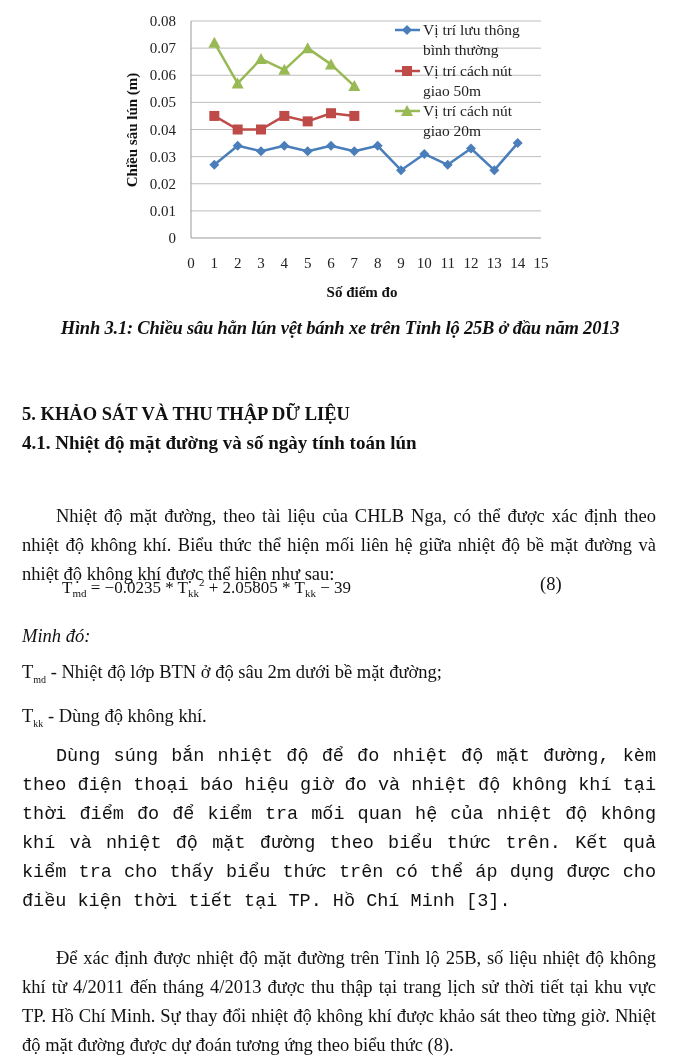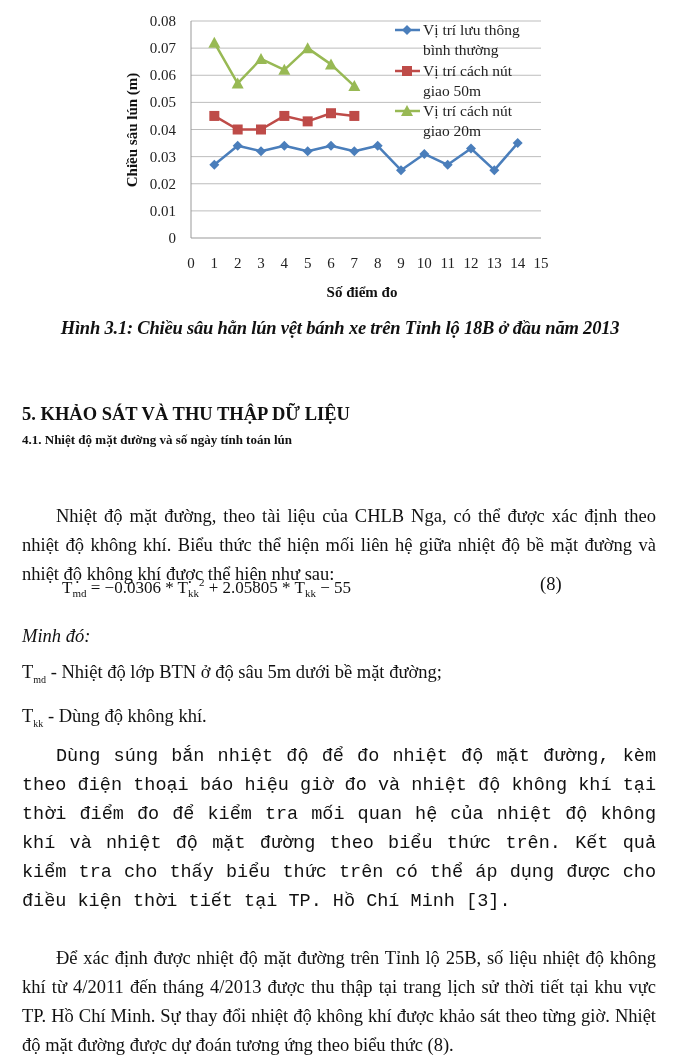--- a/index.html
+++ b/index.html
@@ -3,21 +3,21 @@
 <meta charset="utf-8">
 <style>
   html, body { margin: 0; padding: 0; background: #ffffff; }
   body { width: 680px; height: 1057px; position: relative; overflow: hidden;
          font-family: "Liberation Serif", serif; color: #111; }
   .chart { position: absolute; left: 0; top: 0; width: 680px; height: 305px; }
   .chart svg { position: absolute; left: 0; top: 0; }
   .caption { position: absolute; left: 0; top: 318px; width: 680px; text-align: center;
              font-style: italic; font-weight: bold; font-size: 18.5px; letter-spacing: -0.2px; }
   .h1 { position: absolute; left: 22px; top: 404px; font-weight: bold; font-size: 18.5px; }
-  .h2 { position: absolute; left: 22px; top: 432px; font-weight: bold; font-size: 13px; }
+  .h2 { position: absolute; left: 22px; top: 432px; font-weight: bold; font-size: 19px; }
   .para { position: absolute; left: 22px; width: 634px; font-size: 18.5px; line-height: 29px;
           text-align: justify; text-indent: 34px; }
   .formula { position: absolute; left: 62px; top: 576px; font-size: 17px; }
   .formula sub { font-size: 11px; }
   .formula sup { font-size: 11px; }
   .eqnum { position: absolute; left: 540px; top: 574px; font-size: 18.5px; }
   .trong { position: absolute; left: 22px; top: 626px; font-style: italic; font-size: 18.5px; }
   .def { position: absolute; left: 22px; font-size: 18.5px; }
   .def sub { font-size: 10px; }
   .ytick, .xtick { font-size: 15px; fill: #222; font-family: "Liberation Serif", serif; }
@@ -105,35 +105,35 @@
       <rect x="402" y="66" width="10" height="10" fill="#be4b48"></rect>
       <text x="423" y="76" class="legend-text">Vị trí cách nút</text>
       <text x="423" y="96" class="legend-text">giao 50m</text>
       <line x1="395" x2="420" y1="111" y2="111" stroke="#98b954" stroke-width="2.5"></line>
       <polygon points="407,105 413,116 401,116" fill="#98b954"></polygon>
       <text x="423" y="116" class="legend-text">Vị trí cách nút</text>
       <text x="423" y="136" class="legend-text">giao 20m</text>
     </svg>
 </div>
 
-<div class="caption">Hình 3.1: Chiều sâu hằn lún vệt bánh xe trên Tỉnh lộ 18B ở đầu năm 2013</div>
+<div class="caption">Hình 3.1: Chiều sâu hằn lún vệt bánh xe trên Tỉnh lộ 25B ở đầu năm 2013</div>
 
 <div class="h1">5. KHẢO SÁT VÀ THU THẬP DỮ LIỆU</div>
 <div class="h2">4.1. Nhiệt độ mặt đường và số ngày tính toán lún</div>
 
 <div class="para" style="top:502px;">Nhiệt độ mặt đường, theo tài liệu của CHLB Nga, có thể được xác định theo nhiệt độ không khí. Biểu thức thể hiện mối liên hệ giữa nhiệt độ bề mặt đường và nhiệt độ không khí được thể hiện như sau:</div>
 
 <div class="formula">
-  <span>T</span><sub>md</sub><span> = −0.0306 * T</span><sub>kk</sub><sup>2</sup><span> + 2.05805 * T</span><sub>kk</sub><span> − 55</span>
+  <span>T</span><sub>md</sub><span> = −0.0235 * T</span><sub>kk</sub><sup>2</sup><span> + 2.05805 * T</span><sub>kk</sub><span> − 39</span>
 </div>
 <div class="eqnum">(8)</div>
 
 <div class="trong">Minh đó:</div>
 
 <div class="def" style="top:662px;">
-  <span>T</span><sub>md</sub><span> - Nhiệt độ lớp BTN ở độ sâu 5m dưới bề mặt đường;</span>
+  <span>T</span><sub>md</sub><span> - Nhiệt độ lớp BTN ở độ sâu 2m dưới bề mặt đường;</span>
 </div>
 <div class="def" style="top:706px;">
   <span>T</span><sub>kk</sub><span> - Dùng độ không khí.</span>
 </div>
 
 <div class="para" style="top:742px;font-family:Liberation Mono, monospace;">Dùng súng bắn nhiệt độ để đo nhiệt độ mặt đường, kèm theo điện thoại báo hiệu giờ đo và nhiệt độ không khí tại thời điểm đo để kiểm tra mối quan hệ của nhiệt độ không khí và nhiệt độ mặt đường theo biểu thức trên. Kết quả kiểm tra cho thấy biểu thức trên có thể áp dụng được cho điều kiện thời tiết tại TP. Hồ Chí Minh [3].</div>
 <div class="para" style="top:944px;">Để xác định được nhiệt độ mặt đường trên Tỉnh lộ 25B, số liệu nhiệt độ không khí từ 4/2011 đến tháng 4/2013 được thu thập tại trang lịch sử thời tiết tại khu vực TP. Hồ Chí Minh. Sự thay đổi nhiệt độ không khí được khảo sát theo từng giờ. Nhiệt độ mặt đường được dự đoán tương ứng theo biểu thức (8).</div>
 
 </body></html>

